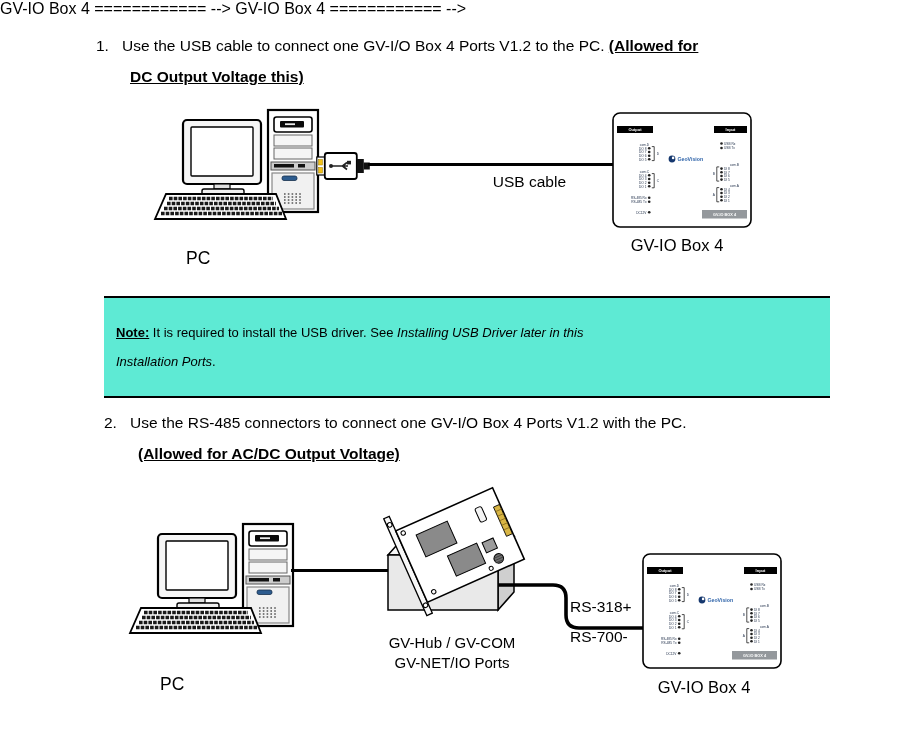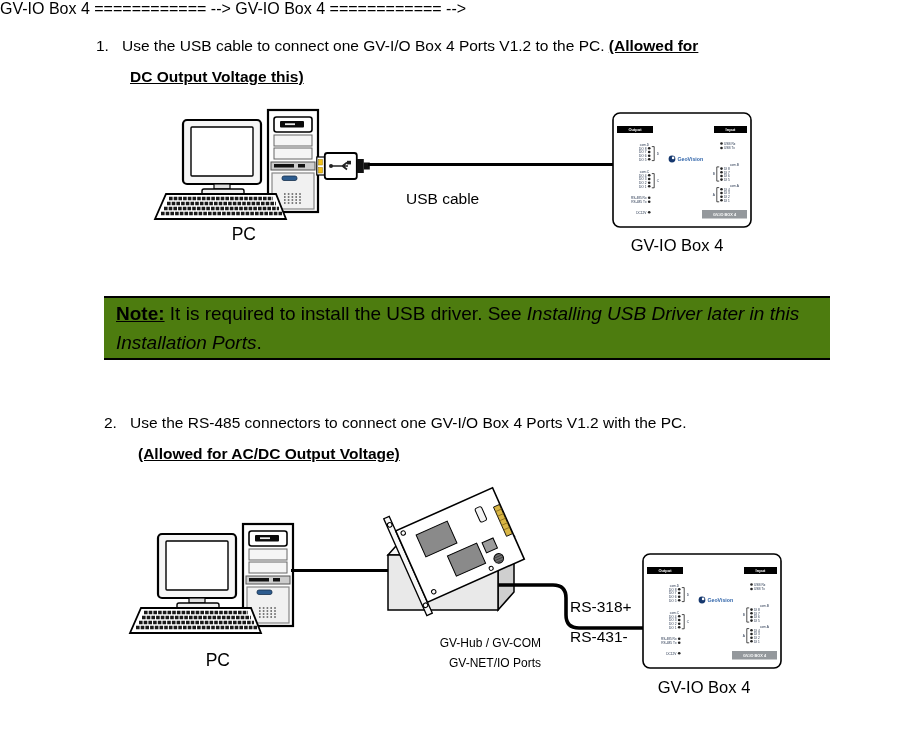--- a/index.html
+++ b/index.html
@@ -6,28 +6,28 @@
   #page{position:relative;width:908px;height:736px;background:#fff;overflow:hidden;
         font-family:"Liberation Sans",sans-serif;color:#000;}
   .abs{position:absolute;}
   
   .instr{display:flex;font-size:15.5px;line-height:31px;}
   .instr .num{width:26px;flex:none;}
   .b{font-weight:bold;text-decoration:underline;}
   .i{font-style:italic;}
   .wrap2{margin-left:8px;}
   
-  #note{left:104px;top:296px;width:726px;background:#4d7c0f;
+  #note{left:104px;top:296px;width:726px;background:#5eead4;
         border-top:2px solid #000;border-bottom:2px solid #000;
-        padding:1px 12px;font-size:19px;line-height:29px;box-sizing:border-box;}
+        padding:20px 12px;font-size:13px;line-height:29px;box-sizing:border-box;}
   
   .cap{font-size:16.5px;text-align:center;}
-  .pclabel{font-size:17.5px;text-align:right;}
+  .pclabel{font-size:17.5px;text-align:left;margin-top:24px;}
   .small-lab{font-size:15.5px;}
-  .hubcap{font-size:12px;line-height:20px;text-align:right;}
+  .hubcap{font-size:15px;line-height:20px;text-align:center;}
   .cable{background:#000;height:3px;}
   
   .t-bar{font:bold 4px "Liberation Sans",sans-serif;fill:#fff;text-anchor:middle;}
   .t-sm{font:3.2px "Liberation Sans",sans-serif;fill:#1b2b46;}
   .e{text-anchor:end;}
   .t-logo{font:bold 5.2px "Liberation Sans",sans-serif;fill:#2e63a9;}
   .t-model{font:bold 3.8px "Liberation Sans",sans-serif;fill:#fff;text-anchor:middle;}
 </style>
 </head>
 <body>
@@ -180,21 +180,21 @@
     <rect x="2.5" y="16.5" width="4" height="5.5" fill="#f3c117" stroke="#9a7b00" stroke-width="0.5"></rect>
     <rect x="8.8" y="2" width="32" height="26" rx="2.5" fill="#fff" stroke="#000" stroke-width="1.8"></rect>
     <circle cx="15" cy="15" r="2" fill="#222"></circle>
     <path d="M15,15 H32 M26.5,15 L31,11.5 M26.5,15 L31,18.5" fill="none" stroke="#222" stroke-width="1.6"></path>
     <rect x="31" y="9.8" width="4" height="3.6" fill="#222"></rect>
     <rect x="40.8" y="8" width="7" height="14" fill="#111"></rect>
     <rect x="47.8" y="11.5" width="6" height="7" fill="#111"></rect>
   </svg>
 
   <div class="abs cable" style="left:368px;top:163px;width:246px;"></div>
-  <div class="abs small-lab" style="left:406px;top:190px;width:160px;text-align:left;">USB cable</div>
+  <div class="abs small-lab" style="left:406px;top:173px;width:160px;text-align:right;">USB cable</div>
 
   <svg class="abs" style="left:612px;top:111px;" width="140" height="118" viewBox="0 0 140 116">
       <use href="#sym-iobox"></use>
     </svg>
 
   <div class="abs pclabel" style="left:186px;top:224px;width:70px;">PC</div>
   <div class="abs cap" style="left:607px;top:236px;width:140px;">GV-IO Box 4</div>
 
   
   <div class="abs" id="note">
@@ -243,21 +243,21 @@
       <rect x="126" y="46" width="6.5" height="32" fill="#d8b544" stroke="#000" stroke-width="0.8"></rect>
       <path d="M126,51 h6.5 M126,56 h6.5 M126,61 h6.5 M126,66 h6.5 M126,71 h6.5" stroke="#8a6d1d" stroke-width="0.8"></path>
     </g>
   </svg>
 
   <svg class="abs" style="left:495px;top:575px;" width="160" height="60" viewBox="0 0 160 60">
     <path d="M3,10 H58 Q71,10 71,23 V40 Q71,53 84,53 H152" fill="none" stroke="#000" stroke-width="3.6"></path>
   </svg>
 
   <div class="abs small-lab" style="left:570px;top:598px;width:78px;">RS-318+</div>
-  <div class="abs small-lab" style="left:570px;top:628px;width:78px;">RS-431-</div>
+  <div class="abs small-lab" style="left:570px;top:628px;width:78px;">RS-700-</div>
 
   <svg class="abs" style="left:642px;top:553px;" width="140" height="116" viewBox="0 0 140 116">
       <use href="#sym-iobox"></use>
     </svg>
 
   <div class="abs pclabel" style="left:160px;top:650px;width:70px;">PC</div>
 
   <div class="abs hubcap" style="left:363px;top:633px;width:178px;">
     <div>GV-Hub / GV-COM</div>
     <div>GV-NET/IO Ports</div>

